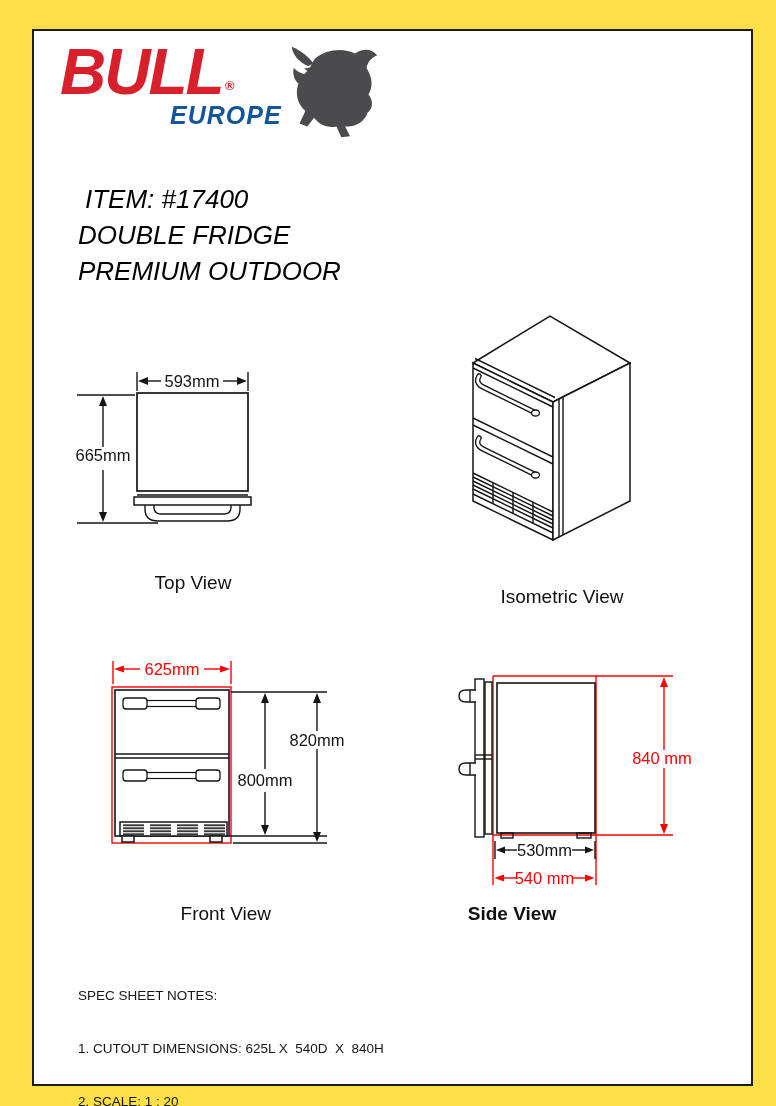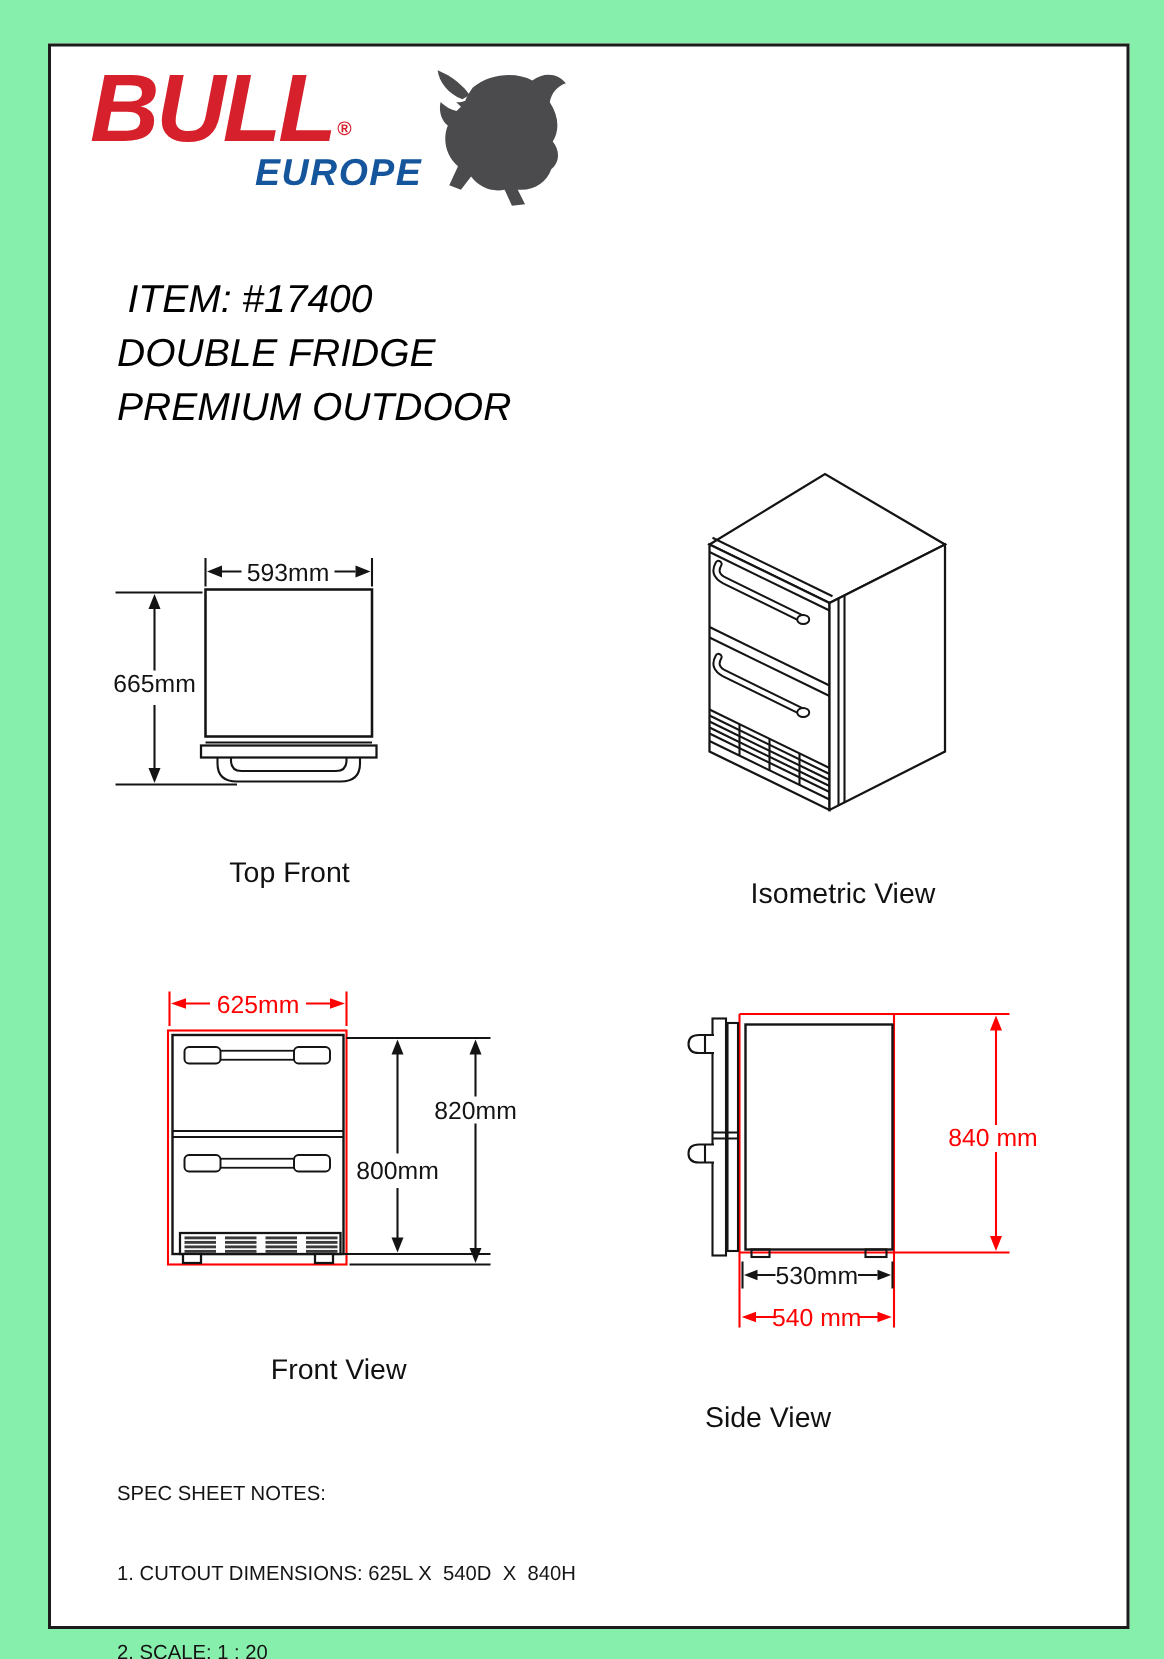--- a/index.html
+++ b/index.html
@@ -1,16 +1,16 @@
 <!DOCTYPE html>
 <html><head>
 <meta charset="utf-8">
 <style>
   html,body{margin:0;padding:0;background:#fff;}
-  .page{position:relative;width:776px;height:1106px;background:#86efac;
+  .page{position:relative;width:776px;height:1106px;background:#fde047;
         font-family:"Liberation Sans",sans-serif;color:#111;overflow:hidden;}
   .frame{position:absolute;left:32px;top:29px;width:717px;height:1053px;
          border:2px solid #1c1c1c;background:#fff;}
   
   .brand{position:absolute;left:60px;top:40px;font-style:italic;font-weight:900;
          font-size:64px;letter-spacing:-2px;color:#d6202b;line-height:1;}
   .reg{font-size:13px;font-weight:700;vertical-align:baseline;position:relative;top:-4px;left:2px;}
   .region{position:absolute;left:170px;top:103px;font-style:italic;font-weight:800;
           font-size:25px;letter-spacing:1px;color:#15559c;line-height:1;}
   .bull{position:absolute;left:283px;top:42px;width:102px;height:98px;}
@@ -20,21 +20,21 @@
   .item .l1{padding-left:7px;}
   
   .tv{position:absolute;left:60px;top:358px;}
   .iso{position:absolute;left:450px;top:300px;}
   .fv{position:absolute;left:90px;top:655px;}
   .sv{position:absolute;left:455px;top:655px;}
   .lbl{position:absolute;font-size:19px;color:#111;text-align:center;}
   .lbl.top{left:118px;top:572px;width:150px;}
   .lbl.iso-l{left:472px;top:586px;width:180px;}
   .lbl.front{left:121px;top:903px;width:150px;text-align:right;}
-  .lbl.side{left:437px;top:935px;width:150px;}
+  .lbl.side{left:437px;top:903px;width:150px;font-weight:bold;}
   
   .notes{position:absolute;left:78px;top:952px;font-size:13.5px;line-height:17.6px;
          color:#151515;white-space:pre;}
   
   svg{display:block;}
   .k{stroke:#141414;fill:none;stroke-width:1.4;}
   .kb{stroke:#141414;fill:#fff;stroke-width:1.5;}
   .r{stroke:#ff0000;fill:none;stroke-width:1.4;}
   .af{fill:#141414;stroke:none;}
   .rf{fill:#ff0000;stroke:none;}
@@ -225,21 +225,21 @@
     </g>
     <g class="af">
       <polygon points="41,195 50,191.5 50,198.5"></polygon>
         <polygon points="139,195 130,191.5 130,198.5"></polygon>
     </g>
     <text class="dimr" x="207" y="109">840 mm</text>
     <text class="dim" x="89.5" y="201">530mm</text>
     <text class="dimr" x="89.5" y="229">540 mm</text>
   </svg>
 
-  <div class="lbl top">Top Front</div>
+  <div class="lbl top">Top View</div>
   <div class="lbl iso-l">Isometric View</div>
   <div class="lbl front">Front View</div>
   <div class="lbl side">Side View</div>
 
   <div class="notes">
     <div>SPEC SHEET NOTES:</div>
     <div>1. CUTOUT DIMENSIONS: 625L X  540D  X  840H</div>
     <div>2. SCALE: 1 : 20</div>
     
     

